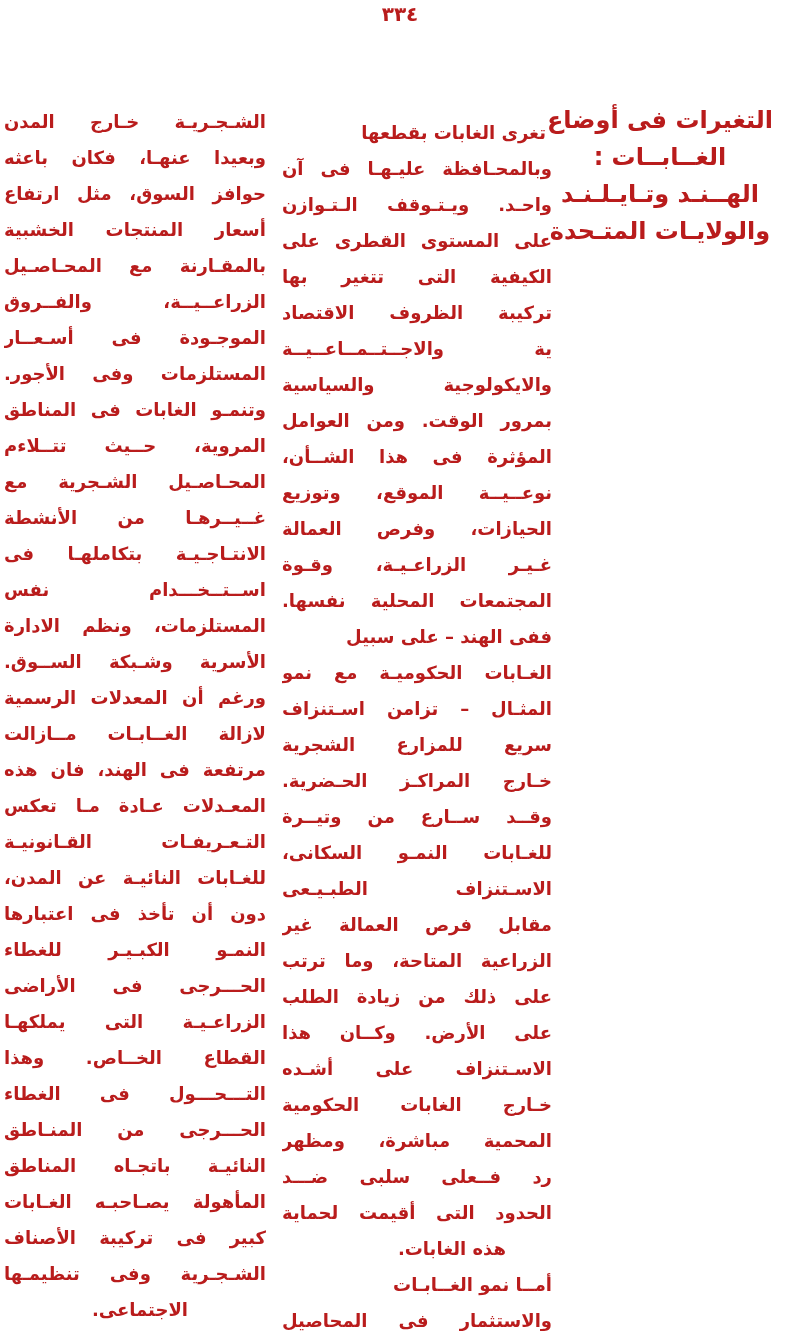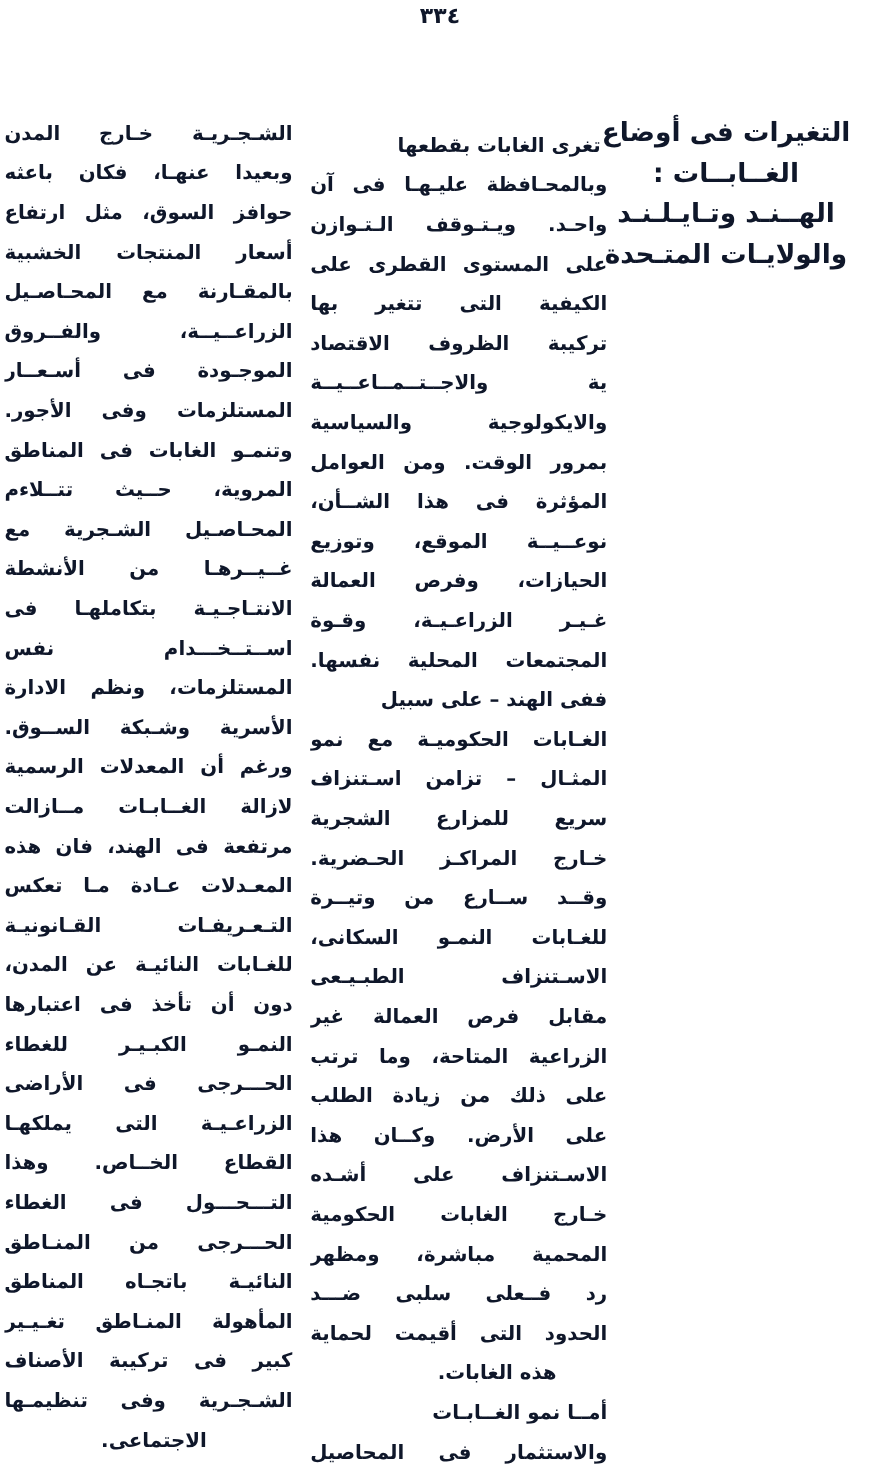--- a/index.html
+++ b/index.html
@@ -1,18 +1,18 @@
 <!DOCTYPE html>
 <html lang="ar" dir="rtl"><head>
 <meta charset="utf-8">
 <style>
   html,body{margin:0;padding:0;background:#ffffff;}
   .page{
     position:relative;width:800px;height:1331px;margin:0 auto;
-    background:#ffffff;color:#0f172a;
+    background:#ffffff;color:#b91c1c;
     font-family:"DejaVu Sans",sans-serif;
     direction:rtl;overflow:hidden;
   }
   .page-number{
     position:absolute;top:2px;left:0;right:0;
     text-align:center;font-size:20px;font-weight:700;
   }
   .box-heading{
     position:absolute;top:102px;right:4px;width:272px;text-align:right;
   }
@@ -110,18 +110,18 @@
       <div class="line justify">التـعـريفـات القـانونيـة</div>
       <div class="line justify">للغـابات النائيـة عن المدن،</div>
       <div class="line justify">دون أن تأخذ فى اعتبارها</div>
       <div class="line justify">النمـو الكبـيـر للغطاء</div>
       <div class="line justify">الحـــرجى فى الأراضى</div>
       <div class="line justify">الزراعـيـة التى يملكهـا</div>
       <div class="line justify">القطاع الخــاص. وهذا</div>
       <div class="line justify">التـــحـــول فى الغطاء</div>
       <div class="line justify">الحـــرجى من المنـاطق</div>
       <div class="line justify">النائيـة باتجـاه المناطق</div>
-      <div class="line justify">المأهولة المنـاطق تغـيـير</div>
+      <div class="line justify">المأهولة يصـاحبـه الغـابات</div>
       <div class="line justify">كبير فى تركيبة الأصناف</div>
       <div class="line justify">الشـجـرية وفى تنظيمـها</div>
       <div class="line start" style="padding-right: 78px;">الاجتماعى.</div>
     </div>
 </div>
 
 </body></html>

